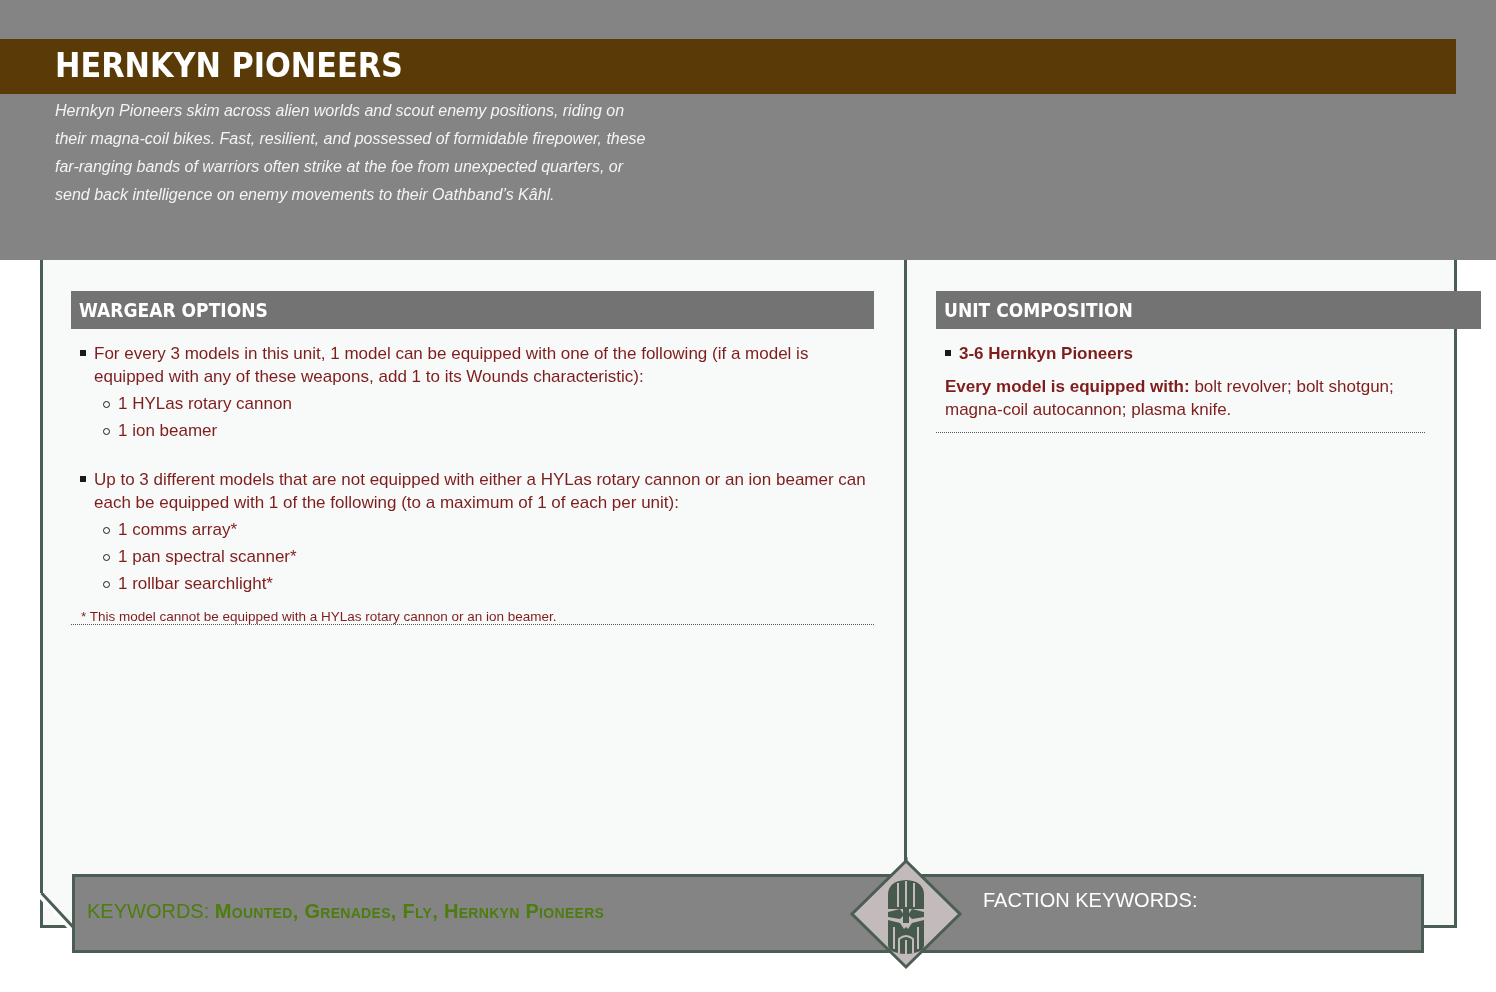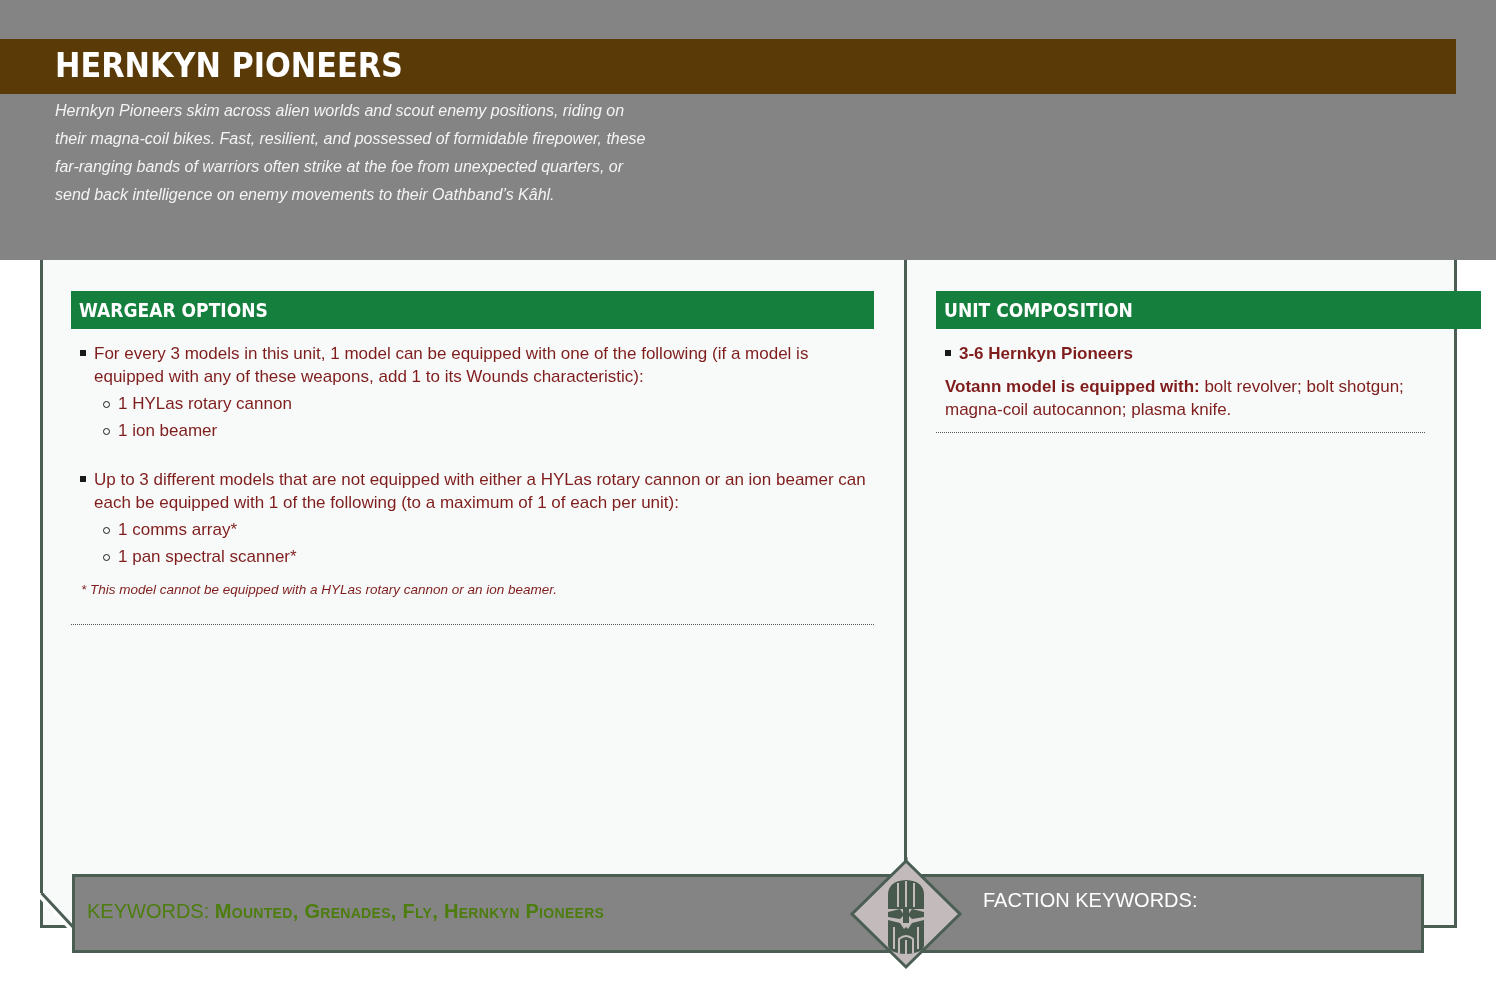--- a/index.html
+++ b/index.html
@@ -8,29 +8,29 @@
 
     .top-band { position: absolute; left: 0; top: 0; width: 1496px; height: 260px; background: #848484; }
     .title-bar { position: absolute; left: 0; top: 39px; width: 1456px; height: 55px; background: #5a3b07; }
     .unit-title { position: absolute; left: 55px; top: 46px; font-family: "DejaVu Sans", sans-serif; font-weight: bold; font-size: 33px; color: #ffffff; letter-spacing: 0px; transform: scaleX(0.92); transform-origin: left center; }
     .lore { position: absolute; left: 55px; top: 97px; width: 600px; font-family: "Liberation Sans", sans-serif; font-style: italic; font-size: 16px; line-height: 28px; color: #f4f4f4; }
 
     .card-body { position: absolute; left: 40px; top: 260px; width: 1417px; height: 668px; background: #f8faf9; border-left: 3px solid #4b5e53; border-right: 3px solid #4b5e53; border-bottom: 3px solid #4b5e53; }
     .left-cut { position: absolute; left: 38px; top: 893px; width: 40px; height: 40px; }
     .col-divider { position: absolute; left: 904px; top: 260px; width: 3px; height: 620px; background: #4b5e53; }
 
-    .section-header { position: absolute; height: 38px; background: #15803d; color: #ffffff; font-family: "DejaVu Sans", sans-serif; font-weight: bold; font-size: 19px; line-height: 38px; padding-left: 8px; letter-spacing: 0px; }
+    .section-header { position: absolute; height: 38px; background: #737373; color: #ffffff; font-family: "DejaVu Sans", sans-serif; font-weight: bold; font-size: 19px; line-height: 38px; padding-left: 8px; letter-spacing: 0px; }
     .section-header span { display: inline-block; transform: scaleX(0.9); transform-origin: left center; }
 
     .rules { position: absolute; font-size: 17px; line-height: 23px; color: #7f1d1d; }
     .rules .b1 { position: relative; padding-left: 23px; margin-bottom: 4px; }
     .rules .b1::before { content: ""; position: absolute; left: 9px; top: 8px; width: 6px; height: 6px; background: #1a1a1a; }
     .rules .b2 { position: relative; padding-left: 47px; margin-bottom: 4px; }
     .rules .b2::before { content: ""; position: absolute; left: 32px; top: 9px; width: 5px; height: 5px; border: 1px solid #1a1a1a; border-radius: 50%; }
-    .footnote { font-style: italic; font-size: 13.5px; padding-left: 10px; margin-top: 10px; }
+    .footnote { font-size: 13.5px; padding-left: 10px; margin-top: 10px; }
     .dotted { border-bottom: 1.5px dotted #555; }
 
     .footer-bar { position: absolute; left: 72px; top: 874px; width: 1352px; height: 79px; background: #848484; border: 3px solid #4b5e53; }
     .keywords { position: absolute; left: 87px; top: 900px; font-size: 20px; color: #4d7c0f; font-family: "Liberation Sans", sans-serif; }
     .keywords .kw-label { font-weight: normal; }
     .keywords .kw-values { font-weight: bold; font-variant: small-caps; letter-spacing: 0.3px; }
     .faction { position: absolute; left: 983px; top: 888px; color: #ffffff; font-size: 20px; line-height: 25px; }
     .faction .fk-values { font-weight: bold; font-variant: small-caps; letter-spacing: 0.3px; margin-top: 41px; }
     .faction-icon { position: absolute; left: 848px; top: 857px; width: 116px; height: 114px; }
   </style>
@@ -52,30 +52,31 @@
 <div class="section-header" style="left:71px; top:291px; width:803px;">
   <span>WARGEAR OPTIONS</span>
 </div>
 <div class="rules" style="left:71px; top:342px; width:800px;">
   <div class="b1">For every 3 models in this unit, 1 model can be equipped with one of the following (if a model is equipped with any of these weapons, add 1 to its Wounds characteristic):</div>
   <div class="b2">1 HYLas rotary cannon</div>
   <div class="b2" style="margin-bottom:26px;">1 ion beamer</div>
   <div class="b1">Up to 3 different models that are not equipped with either a HYLas rotary cannon or an ion beamer can each be equipped with 1 of the following (to a maximum of 1 of each per unit):</div>
   <div class="b2">1 comms array*</div>
   <div class="b2">1 pan spectral scanner*</div>
+  <div class="b2">1 rollbar searchlight*</div>
   <div class="footnote">* This model cannot be equipped with a HYLas rotary cannon or an ion beamer.</div>
 </div>
 <div class="dotted" style="position:absolute; left:71px; top:624px; width:803px;"></div>
 
 <div class="section-header" style="left:936px; top:291px; width:545px;">
   <span>UNIT COMPOSITION</span>
 </div>
 <div class="rules" style="left:936px; top:342px; width:489px;">
   <div class="b1" style="font-weight:bold;">3-6 Hernkyn Pioneers</div>
-  <div style="padding-left:9px; margin-top:10px;"><b>Votann model is equipped with:</b><span> bolt revolver; bolt shotgun; magna-coil autocannon; plasma knife.</span></div>
+  <div style="padding-left:9px; margin-top:10px;"><b>Every model is equipped with:</b><span> bolt revolver; bolt shotgun; magna-coil autocannon; plasma knife.</span></div>
 </div>
 <div class="dotted" style="position:absolute; left:936px; top:432px; width:489px;"></div>
 
 <div class="footer-bar"></div>
 <div class="keywords">
   <span class="kw-label">KEYWORDS: </span><span class="kw-values">Mounted, Grenades, Fly, Hernkyn Pioneers</span>
 </div>
 
 <svg class="faction-icon" viewBox="0 0 116 114">
   <line x1="58" y1="0" x2="58" y2="6" stroke="#4b5e53" stroke-width="3"></line>

